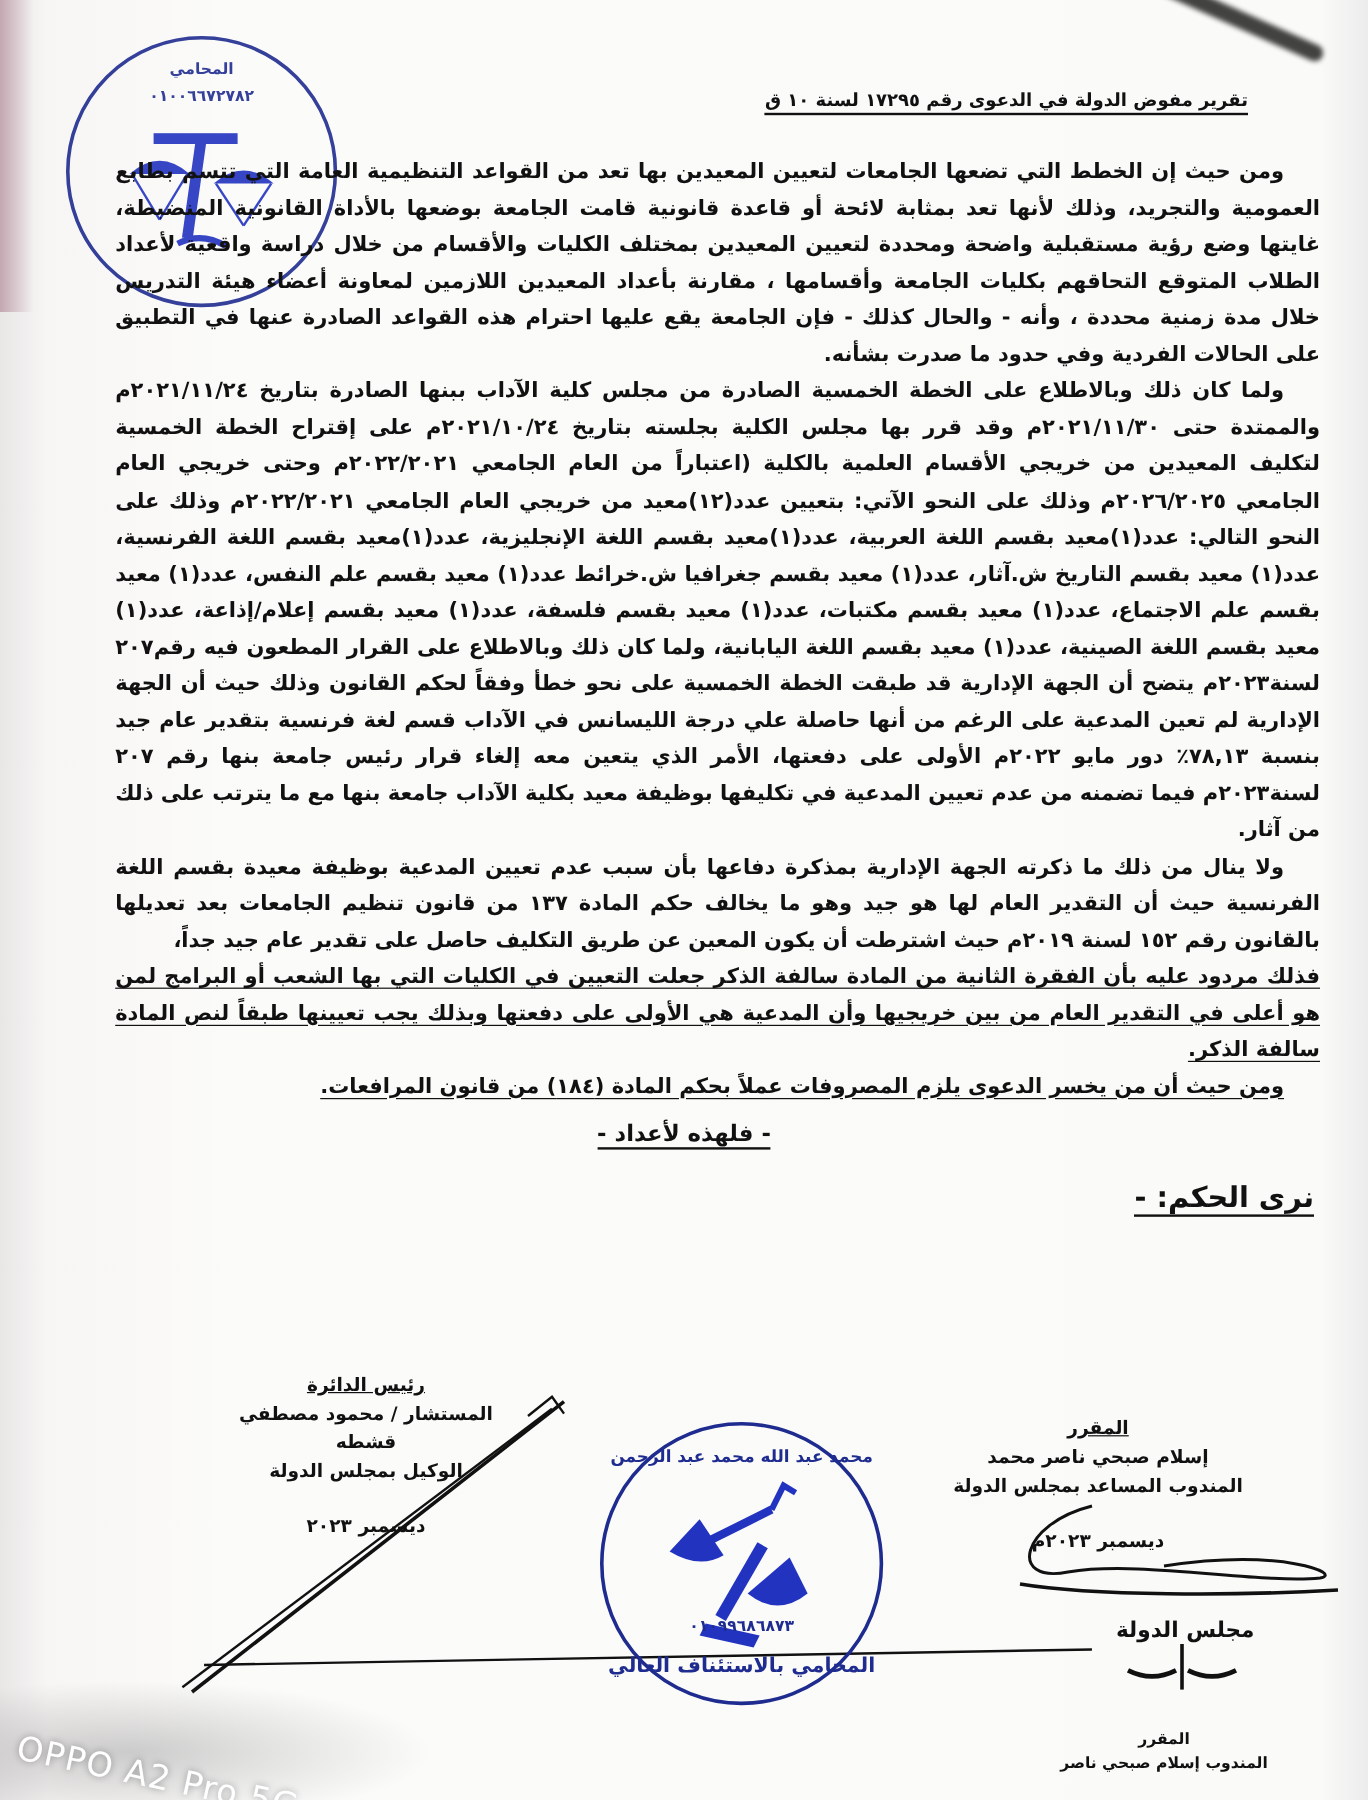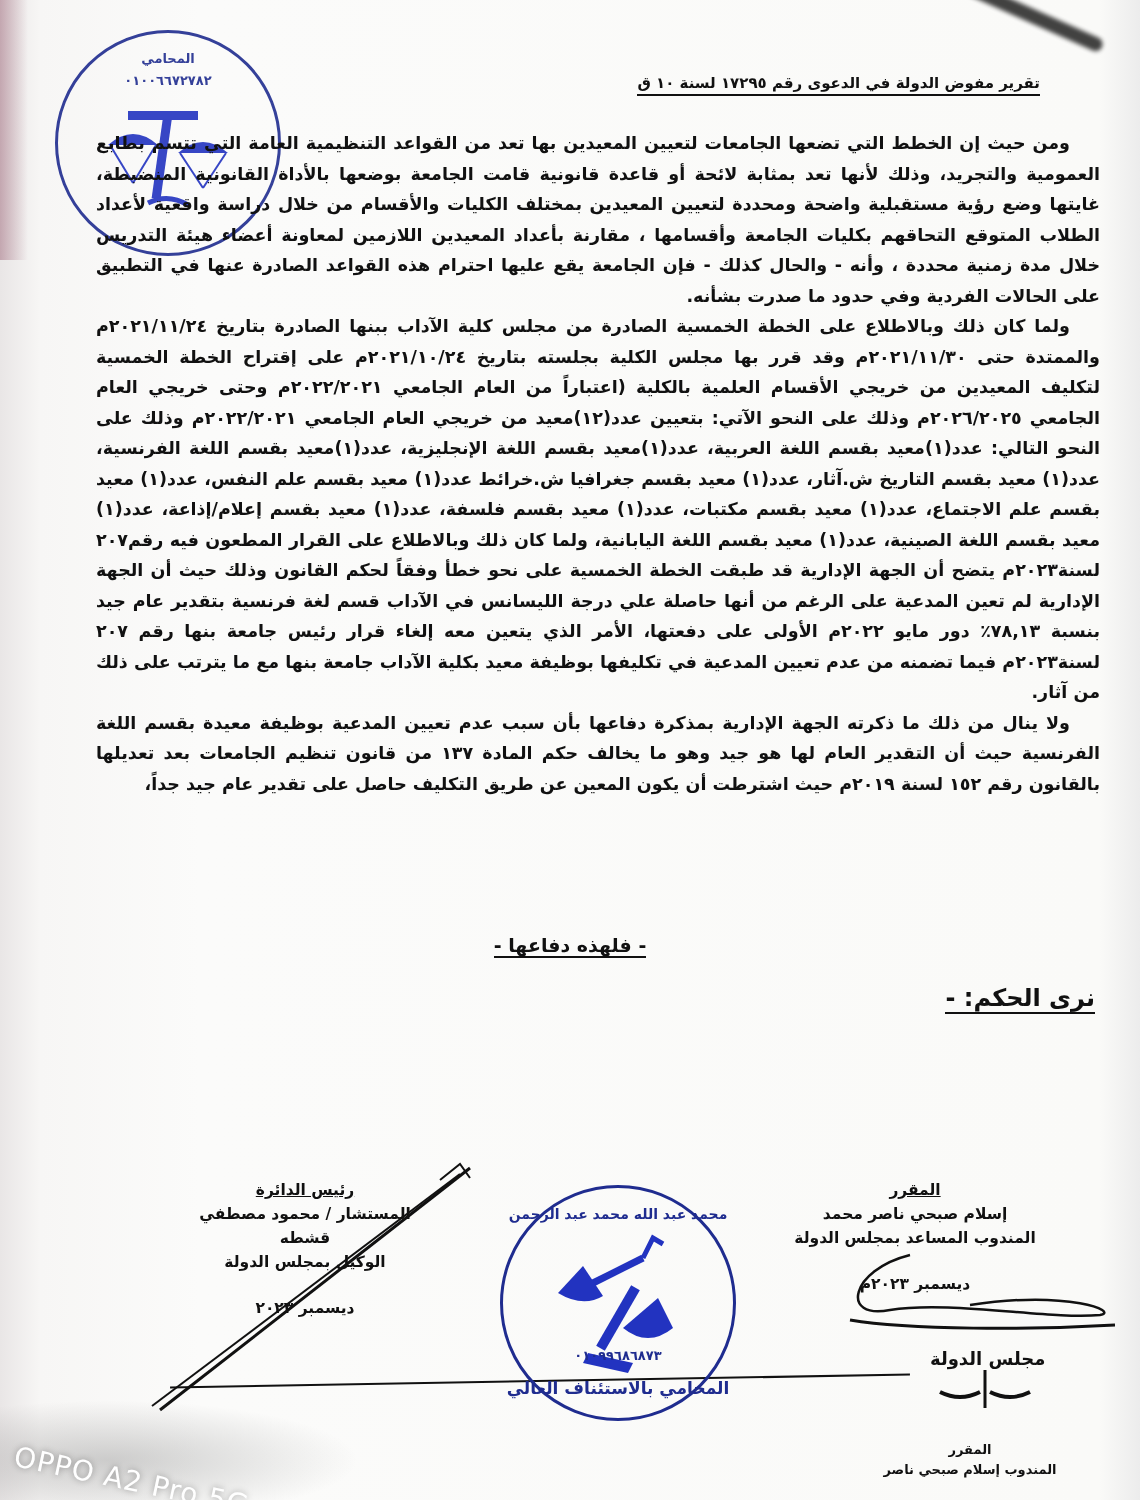--- a/index.html
+++ b/index.html
@@ -49,21 +49,21 @@
     text-align: justify; text-align-last: right;
     font-size: 19.5px; line-height: 32px; font-weight: bold;
   }
   .verdict p { margin: 0; }
   .sig {
     position: absolute; direction: rtl; text-align: center; font-weight: bold;
     font-size: 15.5px; line-height: 24px;
   }
   .sig .t { text-decoration: underline; }
   .sig-rapporteur { left: 790px; width: 250px; top: 1178px; }
-  .sig-president { left: 180px; width: 250px; top: 1178px; }
+  .sig-president { left: 180px; width: 250px; top: 1142px; }
   .stamp {
     position: absolute; border: 3px solid #1f2c8f; border-radius: 50%;
     color: #1f2c8f;
   }
   .stamp-top { left: 55px; top: 30px; width: 220px; height: 220px; opacity: 0.9; }
   .stamp-bottom { left: 500px; top: 1185px; width: 230px; height: 230px; }
   .stamp .st-text {
     position: absolute; width: 100%; text-align: center; font-weight: bold; font-size: 13px;
   }
   .stamp svg { position: absolute; left: 0; top: 0; }
@@ -109,24 +109,26 @@
       <line x1="122" y1="120" x2="145" y2="155" stroke="#2233c0" stroke-width="2"></line>
       <line x1="168" y1="120" x2="145" y2="155" stroke="#2233c0" stroke-width="2"></line>
       <path d="M90 170 Q110 160 130 172" stroke="#2233c0" stroke-width="5" fill="none"></path>
     </svg>
   </div>
 
   <div class="body-text">
     <p class="indent">ومن حيث إن الخطط التي تضعها الجامعات لتعيين المعيدين بها تعد من القواعد التنظيمية العامة التي تتسم بطابع العمومية والتجريد، وذلك لأنها تعد بمثابة لائحة أو قاعدة قانونية قامت الجامعة بوضعها بالأداة القانونية المنضبطة، غايتها وضع رؤية مستقبلية واضحة ومحددة لتعيين المعيدين بمختلف الكليات والأقسام من خلال دراسة واقعية لأعداد الطلاب المتوقع التحاقهم بكليات الجامعة وأقسامها ، مقارنة بأعداد المعيدين اللازمين لمعاونة أعضاء هيئة التدريس خلال مدة زمنية محددة ، وأنه - والحال كذلك - فإن الجامعة يقع عليها احترام هذه القواعد الصادرة عنها في التطبيق على الحالات الفردية وفي حدود ما صدرت بشأنه.</p>
     <p class="indent">ولما كان ذلك وبالاطلاع على الخطة الخمسية الصادرة من مجلس كلية الآداب ببنها الصادرة بتاريخ ٢٠٢١/١١/٢٤م والممتدة حتى ٢٠٢١/١١/٣٠م وقد قرر بها مجلس الكلية بجلسته بتاريخ ٢٠٢١/١٠/٢٤م على إقتراح الخطة الخمسية لتكليف المعيدين من خريجي الأقسام العلمية بالكلية (اعتباراً من العام الجامعي ٢٠٢٢/٢٠٢١م وحتى خريجي العام الجامعي ٢٠٢٦/٢٠٢٥م وذلك على النحو الآتي: بتعيين عدد(١٢)معيد من خريجي العام الجامعي ٢٠٢٢/٢٠٢١م وذلك على النحو التالي: عدد(١)معيد بقسم اللغة العربية، عدد(١)معيد بقسم اللغة الإنجليزية، عدد(١)معيد بقسم اللغة الفرنسية، عدد(١) معيد بقسم التاريخ ش.آثار، عدد(١) معيد بقسم جغرافيا ش.خرائط عدد(١) معيد بقسم علم النفس، عدد(١) معيد بقسم علم الاجتماع، عدد(١) معيد بقسم مكتبات، عدد(١) معيد بقسم فلسفة، عدد(١) معيد بقسم إعلام/إذاعة، عدد(١) معيد بقسم اللغة الصينية، عدد(١) معيد بقسم اللغة اليابانية، ولما كان ذلك وبالاطلاع على القرار المطعون فيه رقم٢٠٧ لسنة٢٠٢٣م يتضح أن الجهة الإدارية قد طبقت الخطة الخمسية على نحو خطأ وفقاً لحكم القانون وذلك حيث أن الجهة الإدارية لم تعين المدعية على الرغم من أنها حاصلة علي درجة الليسانس في الآداب قسم لغة فرنسية بتقدير عام جيد بنسبة ٧٨,١٣٪ دور مايو ٢٠٢٢م الأولى على دفعتها، الأمر الذي يتعين معه إلغاء قرار رئيس جامعة بنها رقم ٢٠٧ لسنة٢٠٢٣م فيما تضمنه من عدم تعيين المدعية في تكليفها بوظيفة معيد بكلية الآداب جامعة بنها مع ما يترتب على ذلك من آثار.</p>
     <p class="indent">ولا ينال من ذلك ما ذكرته الجهة الإدارية بمذكرة دفاعها بأن سبب عدم تعيين المدعية بوظيفة معيدة بقسم اللغة الفرنسية حيث أن التقدير العام لها هو جيد وهو ما يخالف حكم المادة ١٣٧ من قانون تنظيم الجامعات بعد تعديلها بالقانون رقم ١٥٢ لسنة ٢٠١٩م حيث اشترطت أن يكون المعين عن طريق التكليف حاصل على تقدير عام جيد جداً،</p>
+    <p class="ul">فذلك مردود عليه بأن الفقرة الثانية من المادة سالفة الذكر جعلت التعيين في الكليات التي بها الشعب أو البرامج لمن هو أعلى في التقدير العام من بين خريجيها وأن المدعية هي الأولى على دفعتها وبذلك يجب تعيينها طبقاً لنص المادة سالفة الذكر.</p>
+    <p class="ul indent">ومن حيث أن من يخسر الدعوى يلزم المصروفات عملاً بحكم المادة (١٨٤) من قانون المرافعات.</p>
   </div>
 
   <div class="reasons">
-    <span>- فلهذه دفاعها -</span>
+    <span>- فلهذه لأعداد -</span>
   </div>
 
   <div class="verdict-title">نرى الحكم: -</div>
 
   <div class="sig sig-rapporteur">
     <div class="t">المقرر</div>
     <div>إسلام صبحي ناصر محمد</div>
     <div>المندوب المساعد بمجلس الدولة</div>
     <div style="margin-top:22px;">ديسمبر ٢٠٢٣م</div>
   </div>

